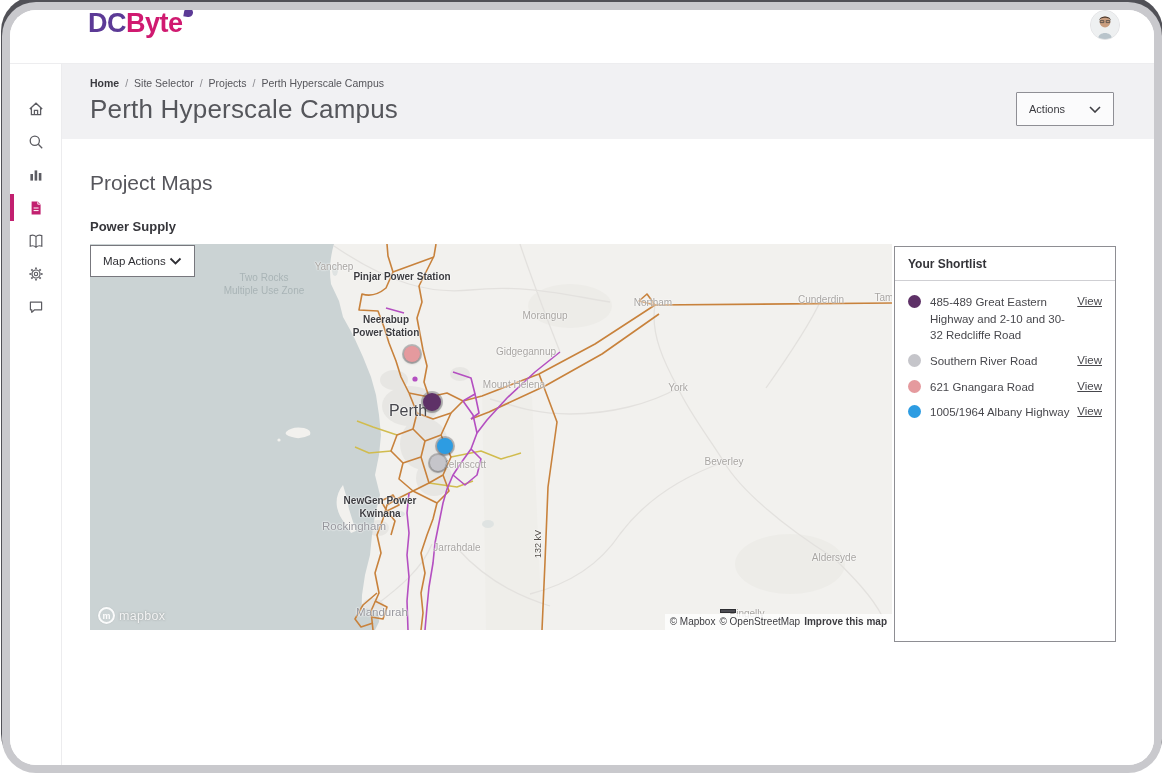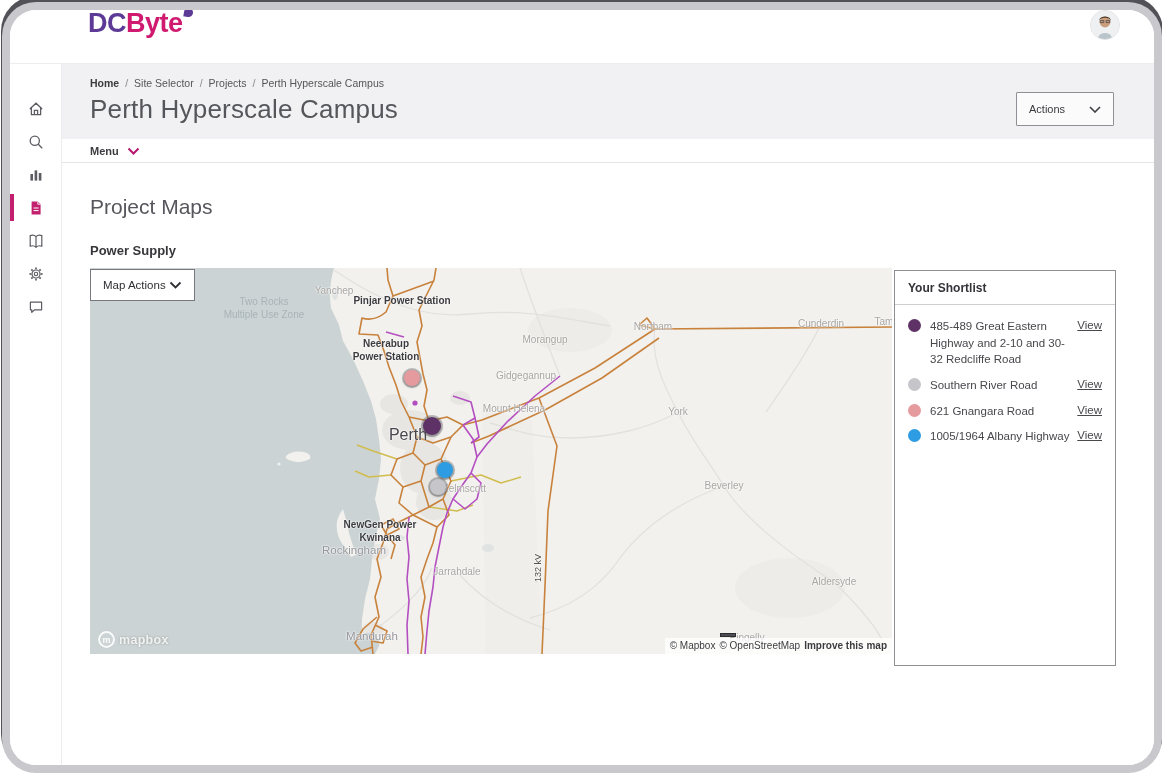--- a/index.html
+++ b/index.html
@@ -76,21 +76,21 @@
     box-shadow:0 0 0 2px rgba(80,80,85,0.35), 0 1px 3px rgba(0,0,0,0.35); cursor:pointer; }
 
   .map-actions-btn { position:absolute; left:0; top:1px; width:105px; height:32px; background:#fff;
     border:1px solid #77777d; display:flex; align-items:center; justify-content:space-between;
     padding:0 12px; font-size:11.5px; color:#2f2f34; cursor:pointer; z-index:5; }
 
   .mapbox-logo { position:absolute; left:8px; bottom:6px; display:flex; align-items:center; gap:4px; z-index:4; }
   .mapbox-logo .circ { width:17px; height:17px; border-radius:50%; border:2px solid rgba(255,255,255,0.9);
     box-shadow:0 0 1px rgba(0,0,0,0.2); display:flex; align-items:center; justify-content:center;
     color:rgba(255,255,255,0.95); font-size:9px; font-weight:700; }
-  .mapbox-logo .word { font-size:12.5px; font-weight:700; color:rgba(255,255,255,0.85);
+  .mapbox-logo .word { font-size:12.5px; font-weight:400; color:rgba(255,255,255,0.85);
     text-shadow:0 0 2px rgba(120,120,120,0.7); letter-spacing:0.3px; }
 
   .scalebar { position:absolute; left:630px; bottom:17px; width:16px; height:4px; background:#4c4c52;
     border:1px solid #2d2d31; z-index:4; }
   .attribution { position:absolute; right:0; bottom:0; background:rgba(255,255,255,0.78);
     padding:2px 5px 3px; font-size:10px; color:#3c3c40; z-index:4; display:flex; gap:4px; }
   .attribution .improve { font-weight:700; cursor:pointer; }
 
   
   .panel { width:222px; flex:0 0 222px; margin-left:2px; margin-top:2px; min-height:396px;
@@ -204,26 +204,20 @@
           <div class="page-title">Perth Hyperscale Campus</div>
           <div class="actions-btn">
             <span>Actions</span>
             <svg width="12" height="7" viewBox="0 0 12 7">
               <polyline points="1,1 6,6 11,1" fill="none" stroke="#3f3f44" stroke-width="1.6"></polyline>
             </svg>
           </div>
         </div>
       </div>
 
-      <div class="menurow">
-        <span class="menu-label">Menu</span>
-        <svg width="13" height="8" viewBox="0 0 13 8">
-          <polyline points="1.5,1.5 6.5,6.5 11.5,1.5" fill="none" stroke="#b5186c" stroke-width="2"></polyline>
-        </svg>
-      </div>
 
       <div class="content">
         <div class="h-project-maps">Project Maps</div>
         <div class="h-power-supply">Power Supply</div>
 
         <div class="map-row">
 
           <div class="map">
             <svg class="base" width="802" height="386" viewBox="0 0 802 386">
 
@@ -313,21 +307,21 @@
                 <span class="map-label place" style="left: 588px; top: 144px;">York</span>
                 <span class="map-label city" style="left: 318px; top: 167px;">Perth</span>
                 <span class="map-label place" style="left: 634px; top: 218px;">Beverley</span>
                 <span class="map-label place" style="left: 374px; top: 221px;">Kelmscott</span>
                 <span class="map-label station" style="left: 290px; top: 263px;">NewGen Power
 Kwinana</span>
                 <span class="map-label town" style="left: 264px; top: 282px;">Rockingham</span>
                 <span class="map-label place" style="left: 367px; top: 304px;">Jarrahdale</span>
                 <span class="map-label place" style="left: 744px; top: 314px;">Aldersyde</span>
                 <span class="map-label place" style="left: 657px; top: 370px;">Pingelly</span>
-                <span class="map-label town" style="left: 282px; top: 368px;">Mandurah</span>
+                <span class="map-label town" style="left: 292px; top: 368px;">Mandurah</span>
                 <span class="map-label kv" style="left: 449px; top: 300px;">132 kV</span>
                 <span class="map-marker" style="left: 322px; top: 110px; height: 16px; width: 16px; background: rgb(229, 154, 158);"></span>
                 <span class="map-marker" style="left: 342px; top: 158px; height: 18px; width: 18px; background: rgb(94, 49, 103);"></span>
                 <span class="map-marker" style="left: 355px; top: 202px; height: 16px; width: 16px; background: rgb(45, 156, 226);"></span>
                 <span class="map-marker" style="left: 348px; top: 219px; height: 16px; width: 16px; background: rgb(197, 197, 202);"></span>
               </div>
 
             <div class="map-actions-btn">
               <span>Map Actions</span>
               <svg width="13" height="8" viewBox="0 0 13 8">

